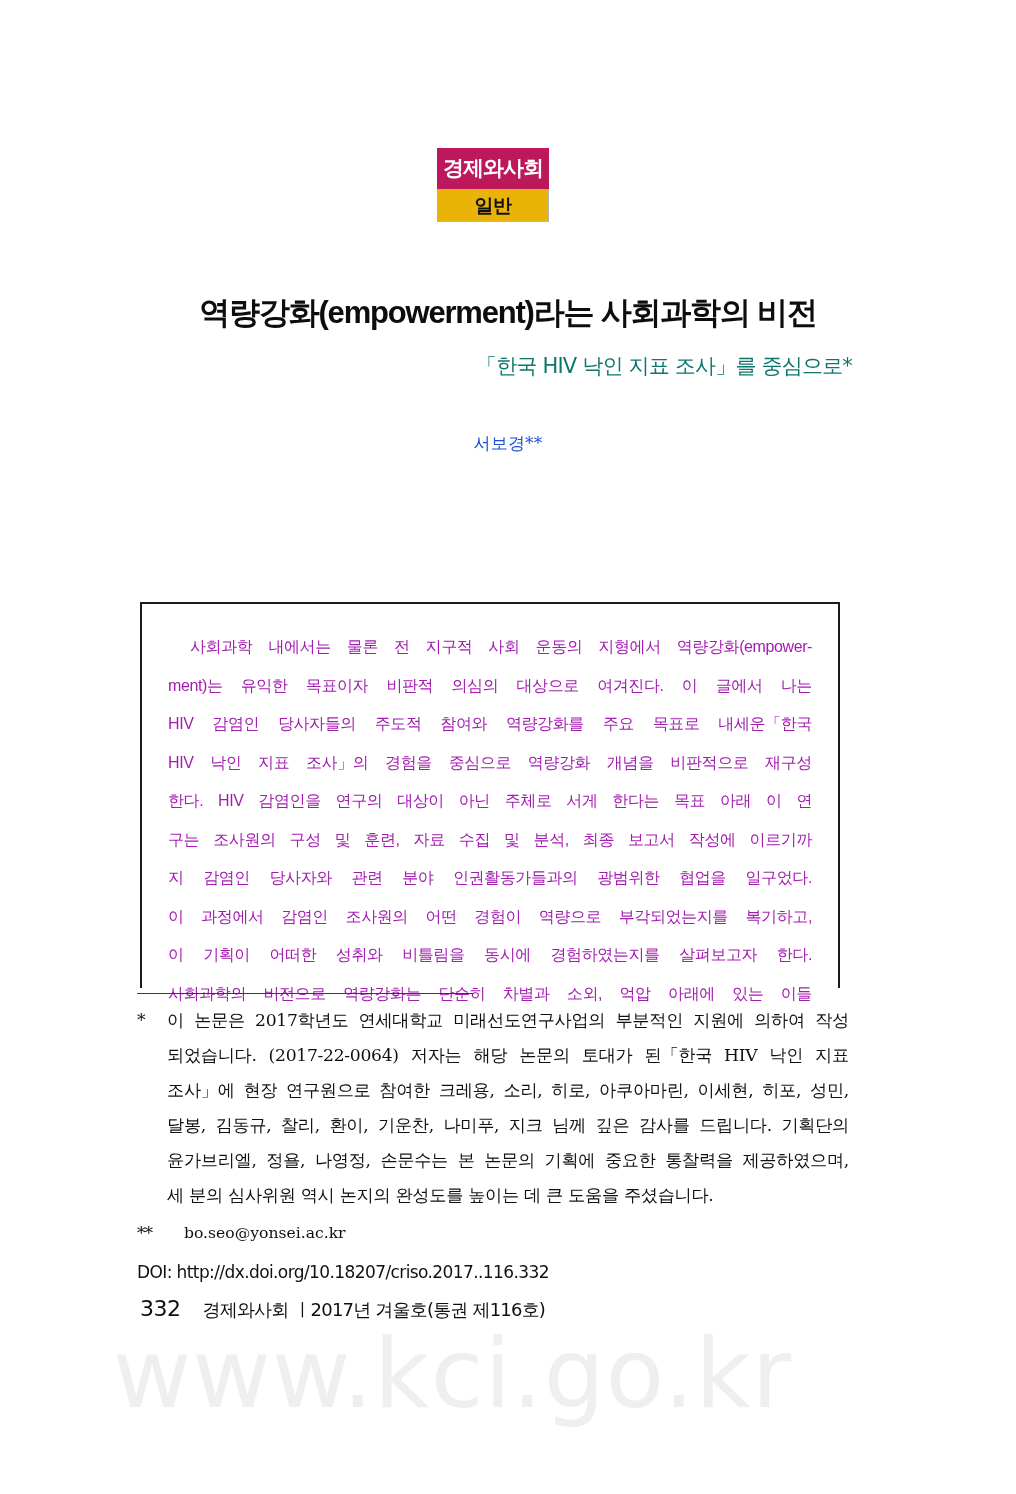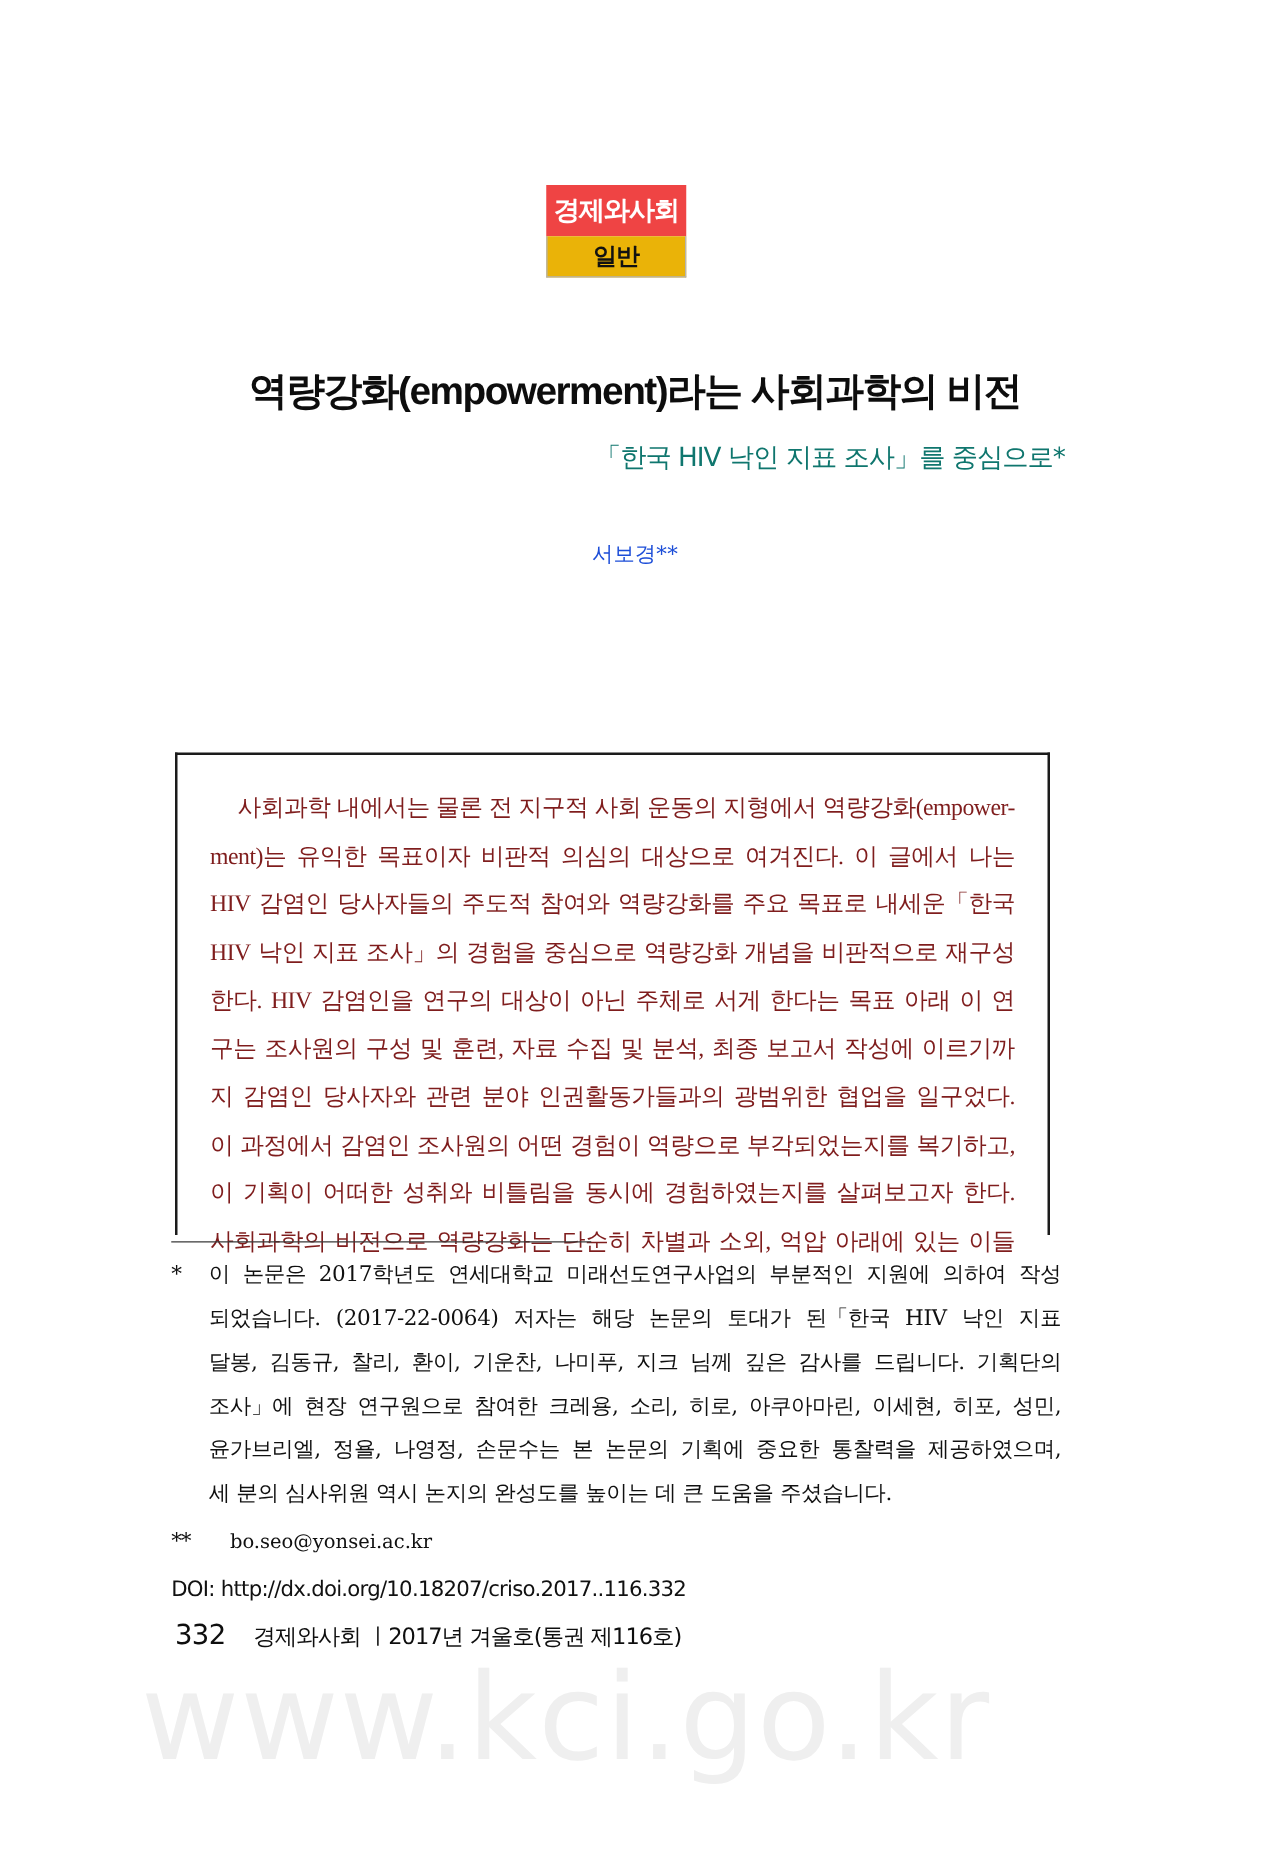--- a/index.html
+++ b/index.html
@@ -24,21 +24,21 @@
   }
 
   
   .badge-block {
     position: absolute;
     left: 437px;
     top: 148px;
     width: 112px;
   }
   .badge-journal {
-    background: #ef4444;
+    background: #be185d;
     color: #ffffff;
     text-align: center;
     font-weight: 700;
     font-size: 21px;
     line-height: 41px;
     height: 41px;
     letter-spacing: -1px;
     font-family: "DejaVu Sans", "Liberation Sans", sans-serif;
   }
   .badge-section {
@@ -100,27 +100,27 @@
     width: 700px;
     height: 386px;
     border-top: 2px solid #1b1b1b;
     border-left: 2px solid #1b1b1b;
     border-right: 2px solid #1b1b1b;
     border-bottom: none;
     box-sizing: border-box;
     padding: 24px 26px 0 26px;
   }
   .abstract-text {
-    font-size: 19px;
+    font-size: 16px;
     line-height: 38.5px;
     text-align: justify;
     text-align-last: justify;
     letter-spacing: -0.4px;
-    color: #7f1d1d;
-    font-family: Liberation Serif, serif;
+    color: #a21caf;
+    font-family: Liberation Sans, sans-serif;
     word-break: break-all;
   }
   .abs-line-justify {
     display: flex;
     justify-content: space-between;
     height: 38.5px;
     line-height: 38.5px;
     white-space: nowrap;
   }
 
@@ -396,47 +396,47 @@
             <span>저자는</span>
             <span>해당</span>
             <span>논문의</span>
             <span>토대가</span>
             <span>된「한국</span>
             <span>HIV</span>
             <span>낙인</span>
             <span>지표</span>
           </span>
           <span class="fnline">
+            <span>조사」에</span>
+            <span>현장</span>
+            <span>연구원으로</span>
+            <span>참여한</span>
+            <span>크레용,</span>
+            <span>소리,</span>
+            <span>히로,</span>
+            <span>아쿠아마린,</span>
+            <span>이세현,</span>
+            <span>히포,</span>
+            <span>성민,</span>
+          </span>
+          <span class="fnline">
             <span>달봉,</span>
             <span>김동규,</span>
             <span>찰리,</span>
             <span>환이,</span>
             <span>기운찬,</span>
             <span>나미푸,</span>
             <span>지크</span>
             <span>님께</span>
             <span>깊은</span>
             <span>감사를</span>
             <span>드립니다.</span>
             <span>기획단의</span>
           </span>
           <span class="fnline">
-            <span>조사」에</span>
-            <span>현장</span>
-            <span>연구원으로</span>
-            <span>참여한</span>
-            <span>크레용,</span>
-            <span>소리,</span>
-            <span>히로,</span>
-            <span>아쿠아마린,</span>
-            <span>이세현,</span>
-            <span>히포,</span>
-            <span>성민,</span>
-          </span>
-          <span class="fnline">
             <span>윤가브리엘,</span>
             <span>정욜,</span>
             <span>나영정,</span>
             <span>손문수는</span>
             <span>본</span>
             <span>논문의</span>
             <span>기획에</span>
             <span>중요한</span>
             <span>통찰력을</span>
             <span>제공하였으며,</span>

